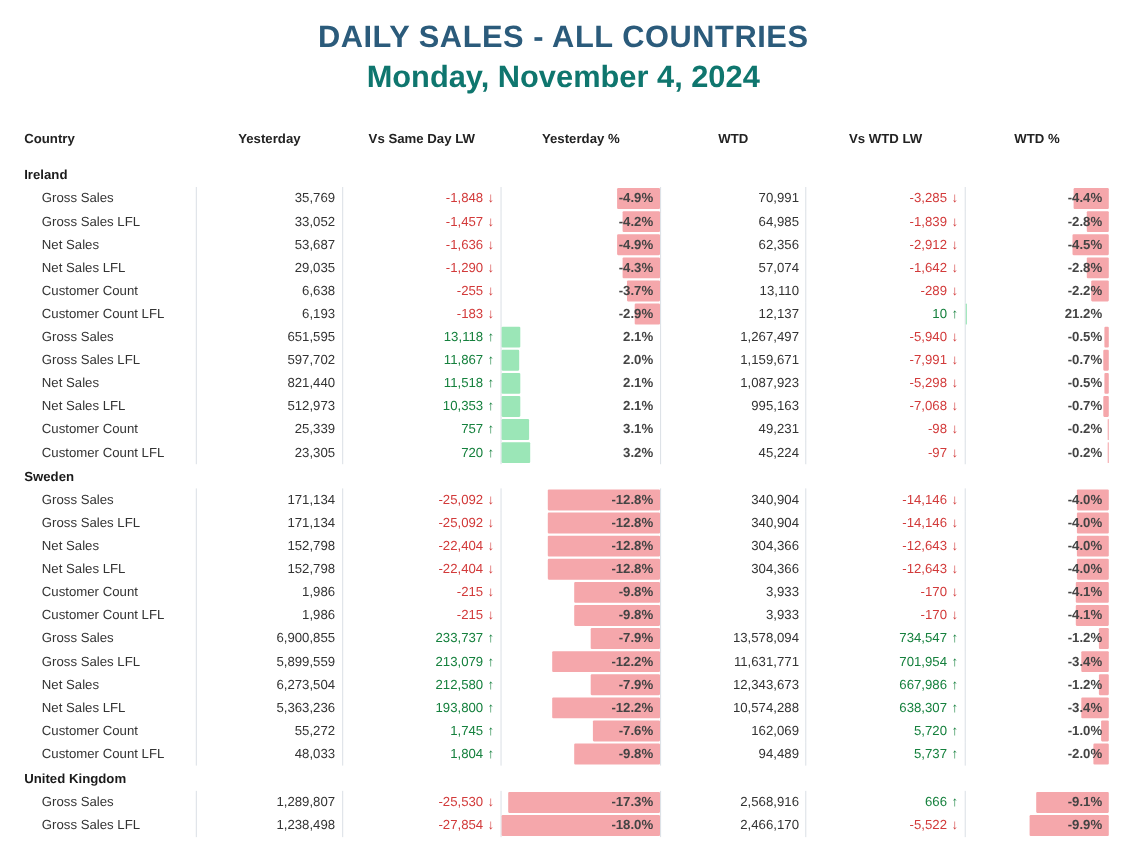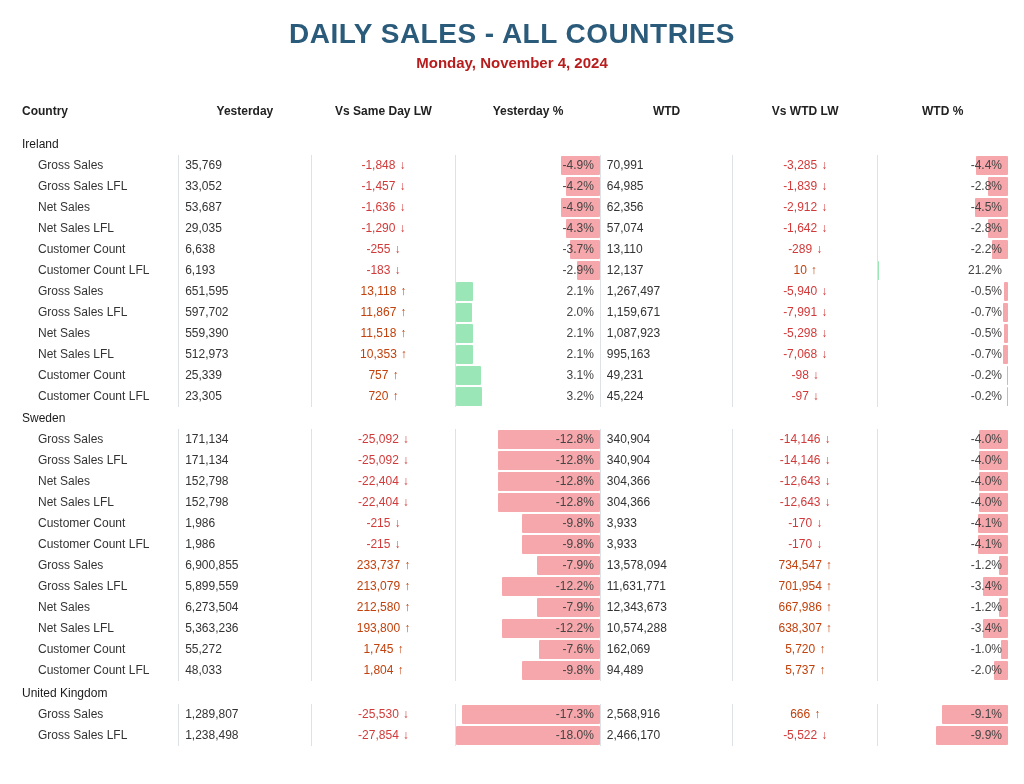--- a/index.html
+++ b/index.html
@@ -1,51 +1,51 @@
 <!DOCTYPE html>
 <html><head>
 <meta charset="utf-8">
 <style>
   html,body{margin:0;padding:0;background:#fff;color:#333;
     font-family:"Segoe UI",Tahoma,Arial,sans-serif;}
   .page{width:1024px;margin:0 auto;padding:18px 16px 24px;box-sizing:border-box;}
   .title{text-align:center;font-size:28px;font-weight:700;
     letter-spacing:.5px;color:#2b5b7b;}
-  .subtitle{text-align:center;font-size:15px;font-weight:700;
-    color:#b91c1c;margin-top:4px;margin-bottom:28px;}
+  .subtitle{text-align:center;font-size:28px;font-weight:700;
+    color:#0f766e;margin-top:4px;margin-bottom:28px;}
 
   table{border-collapse:collapse;width:100%;table-layout:fixed;font-size:12px;}
   th{font-weight:600;color:#222;text-align:center;padding:5px 6px 14px;}
   th.first{text-align:left;}
 
   td{padding:1.5px 6px;vertical-align:middle;line-height:1.35;
     border-right:1px solid rgba(120,140,160,.25);height:18px;}
   td:last-child{border-right:none;}
   tr.group td{border-right:none;}
 
   col.c0{width:162px;}
   col.c1{width:132px;}
   col.c2{width:144px;}
   col.c3{width:144px;}
   col.c4{width:132px;}
   col.c5{width:144px;}
   col.c6{width:130px;}
 
-  .grp{font-weight:400;color:#1a1a1a;padding-top:3px;margin-top:24px;}
+  .grp{font-weight:700;color:#1a1a1a;padding-top:3px;margin-top:24px;}
   .metric{padding-left:22px;color:#333;}
 
-  .num{text-align:left;font-variant-numeric:tabular-nums;}
-  .delta{text-align:center;font-variant-numeric:tabular-nums;
+  .num{text-align:right;font-variant-numeric:tabular-nums;}
+  .delta{text-align:right;font-variant-numeric:tabular-nums;
     font-weight:500;white-space:nowrap;}
-  .delta.pos{color:#c2410c;}
+  .delta.pos{color:#15803d;}
   .delta.neg{color:#d23a3a;}
   .arrow{font-weight:700;margin-left:4px;}
 
   .pctcell{position:relative;text-align:right;
-    font-variant-numeric:tabular-nums;padding:0 6px 0 0;}
+    font-variant-numeric:tabular-nums;padding:0 6px 0 0;font-weight:bold;}
   .bar{position:absolute;top:1px;bottom:1px;border-radius:1px;}
   .bar.neg{background:#f5a7ab;}
   .bar.pos{background:#9be6b7;}
   .pcttxt{position:relative;z-index:1;color:#444;}
 </style>
 </head>
 <body>
 <div class="page">
 
 <div class="title">DAILY SALES - ALL COUNTRIES</div>
@@ -143,21 +143,21 @@
           <td class="metric">Gross Sales LFL</td>
           <td class="num">597,702</td>
           <td class="delta pos">11,867<span class="arrow">↑</span></td>
           <td class="pctcell"><span class="bar pos" style="left:0;width:16px;"></span><span class="pcttxt">2.0%</span></td>
           <td class="num">1,159,671</td>
           <td class="delta neg">-7,991<span class="arrow">↓</span></td>
           <td class="pctcell"><span class="bar neg" style="right:0;width:5px;"></span><span class="pcttxt">-0.7%</span></td>
         </tr>
         <tr>
           <td class="metric">Net Sales</td>
-          <td class="num">559,390</td>
+          <td class="num">821,440</td>
           <td class="delta pos">11,518<span class="arrow">↑</span></td>
           <td class="pctcell"><span class="bar pos" style="left:0;width:17px;"></span><span class="pcttxt">2.1%</span></td>
           <td class="num">1,087,923</td>
           <td class="delta neg">-5,298<span class="arrow">↓</span></td>
           <td class="pctcell"><span class="bar neg" style="right:0;width:4px;"></span><span class="pcttxt">-0.5%</span></td>
         </tr>
         <tr>
           <td class="metric">Net Sales LFL</td>
           <td class="num">512,973</td>
           <td class="delta pos">10,353<span class="arrow">↑</span></td>

